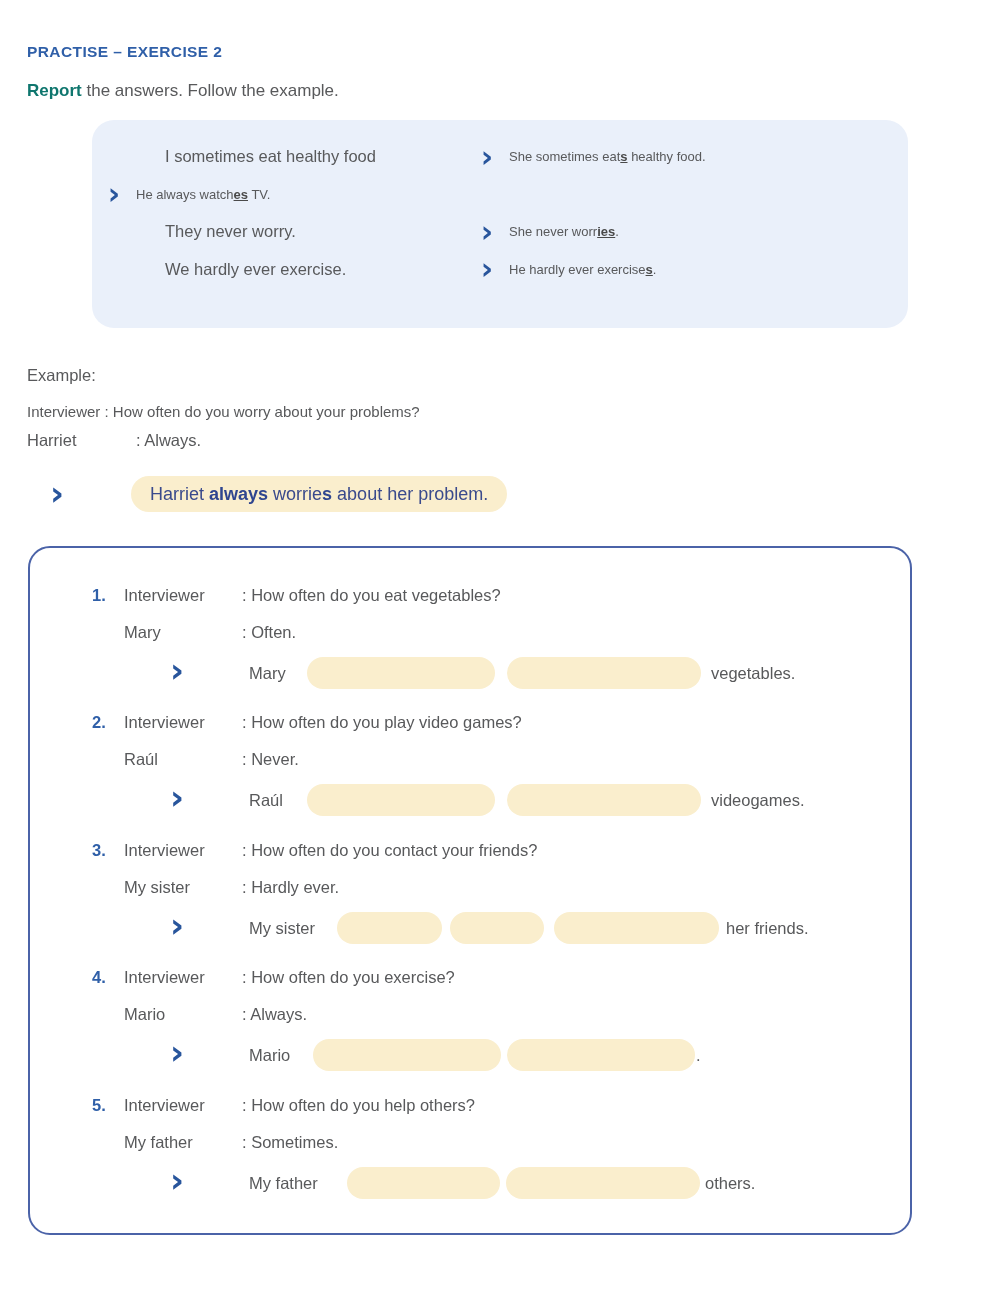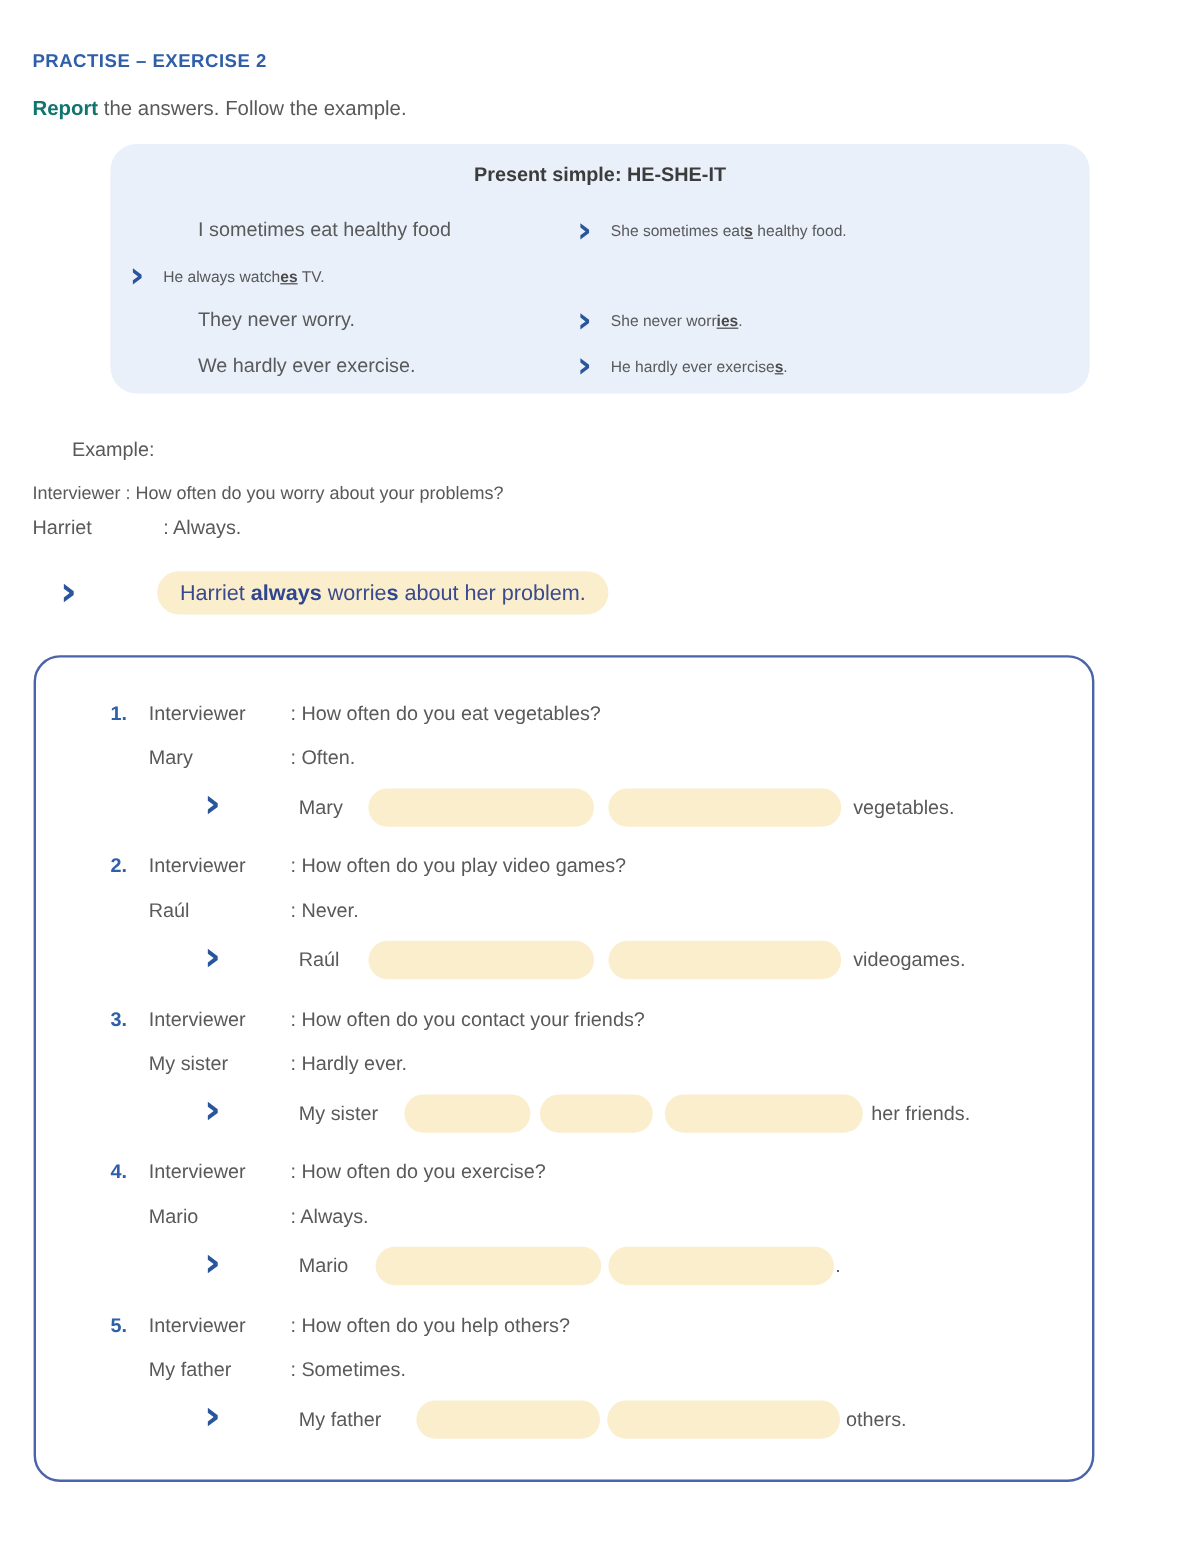--- a/index.html
+++ b/index.html
@@ -96,21 +96,20 @@
   }
   .chev-sm { font-size: 30px; }
   .chev-md { font-size: 34px; }
 
   
   .example-label {
     position: absolute;
     left: 27px;
     top: 366px;
     font-size: 16.5px;
-    margin-left: 33px;
   }
   .example-q {
     position: absolute;
     left: 27px;
     top: 403px;
     font-size: 15px;
   }
   .example-a-name {
     position: absolute;
     left: 27px;
@@ -231,21 +230,20 @@
 </style>
 </head>
 <body>
 
 <div class="ex-heading">PRACTISE – EXERCISE 2</div>
 <div class="ex-instruction">
   <b>Report</b><span> the answers. Follow the example.</span>
 </div>
 
 <div class="info-box">
-  <div class="info-title">Present simple: HE-SHE-IT</div>
   <div class="info-rows">
 
     <div class="info-row">
       <div class="info-left">I sometimes eat healthy food</div>
       <div class="info-arrow"><span class="chev chev-sm">›</span></div>
       <div class="info-right"><span>She sometimes eat</span><u>s</u><span> healthy food.</span></div>
     </div>
 
     <div class="info-row">
       <div class="info-arrow"><span class="chev chev-sm">›</span></div>

